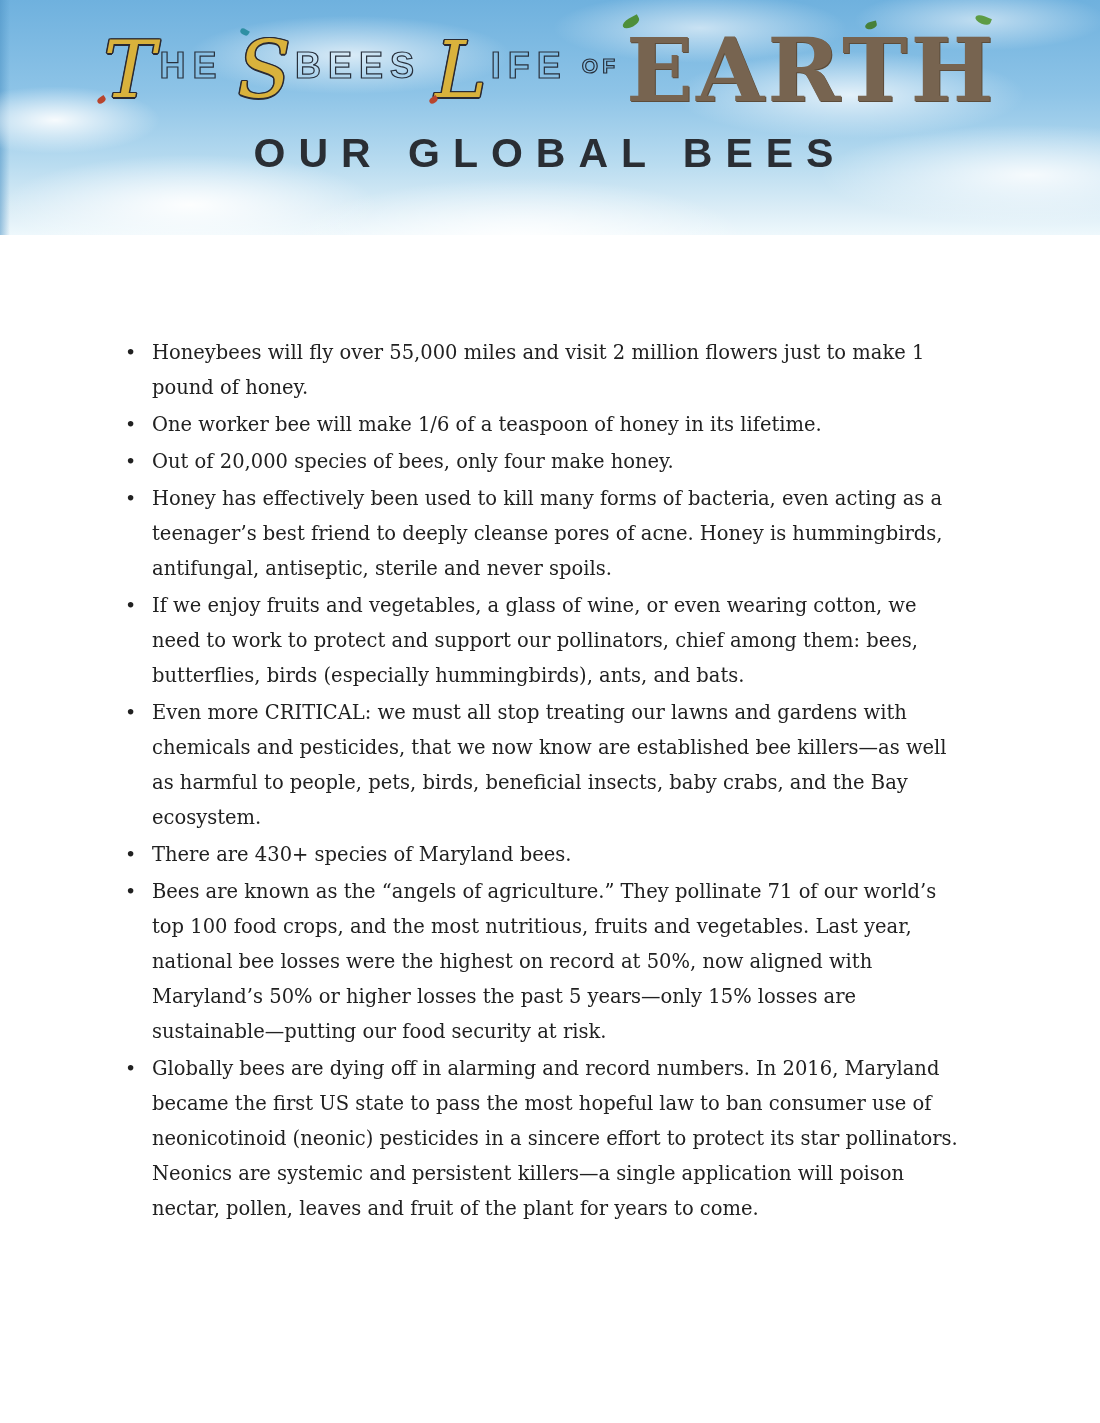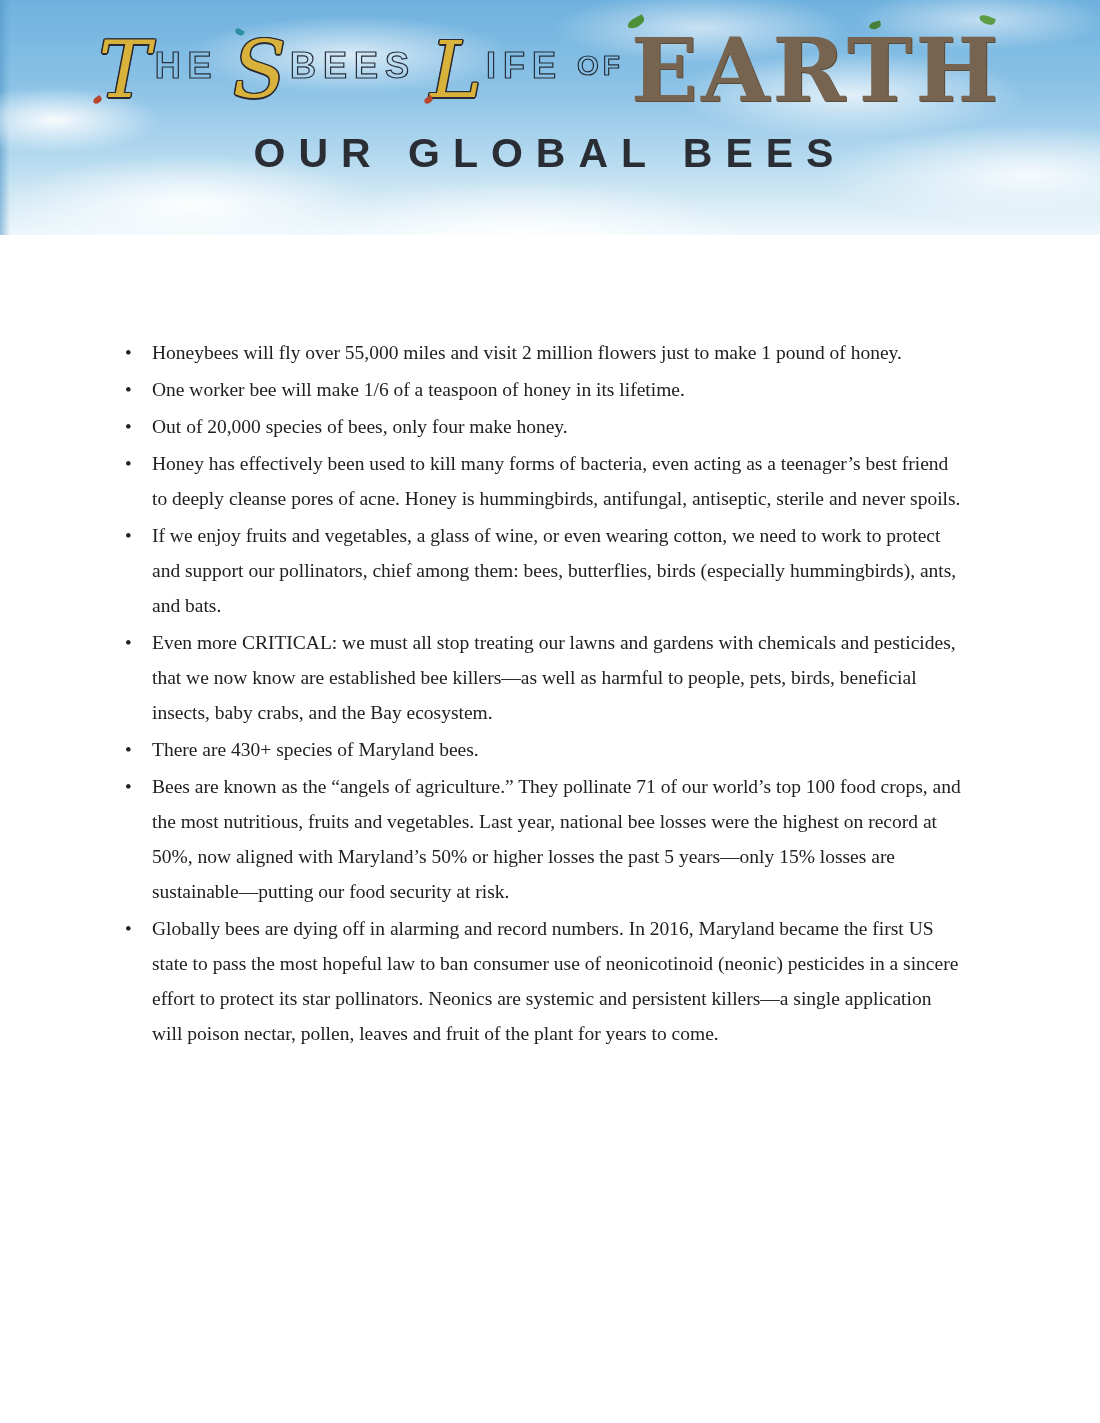--- a/index.html
+++ b/index.html
@@ -62,21 +62,21 @@
     font-size: 36px;
     letter-spacing: 7px;
     color: transparent;
     -webkit-text-stroke: 1.2px #28303c;
     margin-right: 14px;
     transform: translateY(-4px);
   }
   @supports not (-webkit-text-stroke: 1px #000000) {
     .caps { color: #28303c; }
   }
-  .caps-of { font-size: 28px; letter-spacing: 4px; margin-right: 7px; }
+  .caps-of { font-size: 21px; letter-spacing: 4px; margin-right: 7px; }
   .earth-word {
     position: relative;
     font-family: "DejaVu Serif", serif;
     font-weight: bold;
     font-size: 88px;
     line-height: 88px;
     letter-spacing: 3px;
     color: #776450;
     text-shadow: 1px 1px 0 #5c4c3a;
     text-align: center;
@@ -116,21 +116,20 @@
     margin: 0;
     padding: 0;
     max-width: 828px;
     font-size: 19.5px;
     line-height: 35px;
     color: #212121;
   }
   .facts li {
     position: relative;
     margin: 0 16px 2px 0;
-    font-family: Liberation Serif, serif;
   }
   .facts li::before {
     content: "\2022";
     position: absolute;
     left: -27px;
     top: 0;
     font-size: 19px;
     color: #212121;
   }
 </style>

